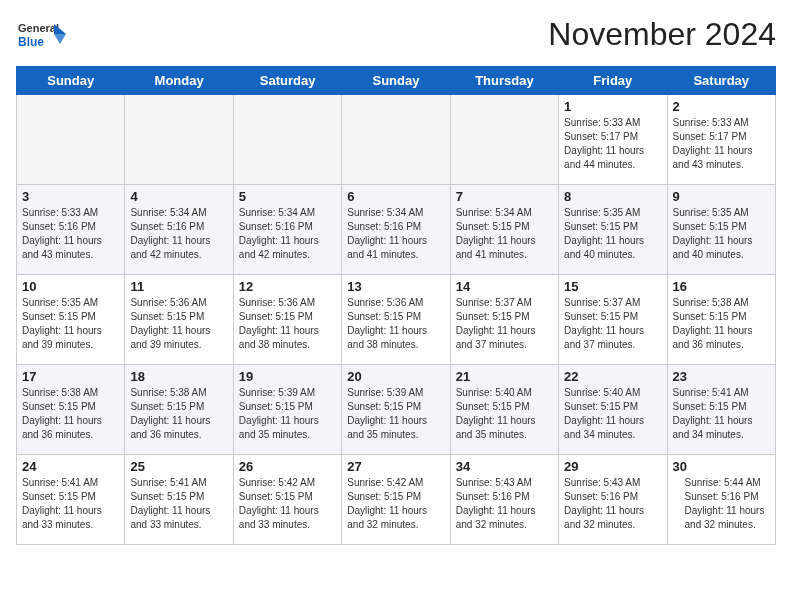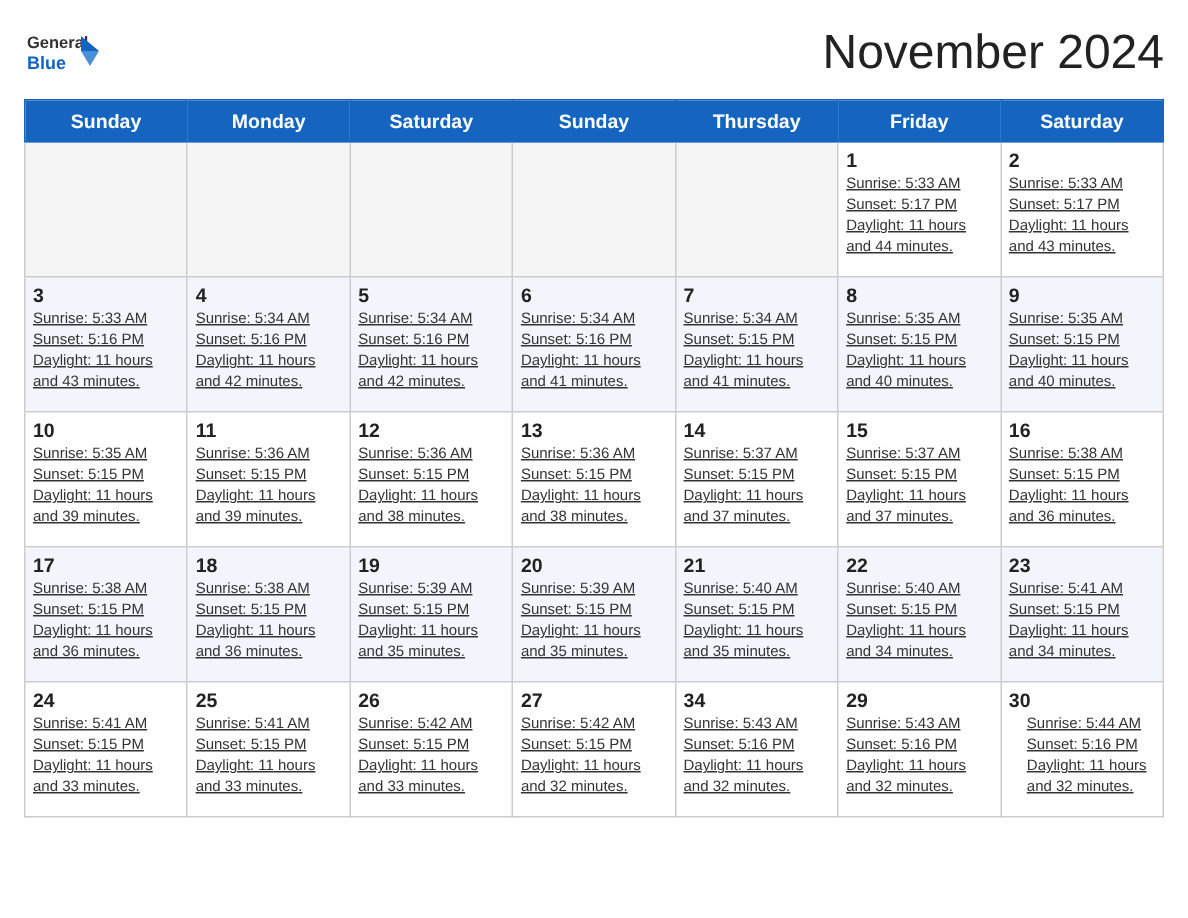--- a/index.html
+++ b/index.html
@@ -63,21 +63,20 @@
       font-size: 13px;
       font-weight: bold;
       color: #222;
       display: block;
       margin-bottom: 2px;
     }
     .cal-cell .cell-info {
       font-size: 10px;
       color: #333;
       line-height: 1.4;
-      text-decoration: underline;
     }
     tr:nth-child(odd) .cal-cell:not(.empty) {
       background: #fff;
     }
     tr:nth-child(even) .cal-cell:not(.empty) {
       background: #f2f6fc;
     }
     
     .row-white .cal-cell { background: #fff; }
     .row-white .cal-cell.empty { background: #f5f5f5; }

